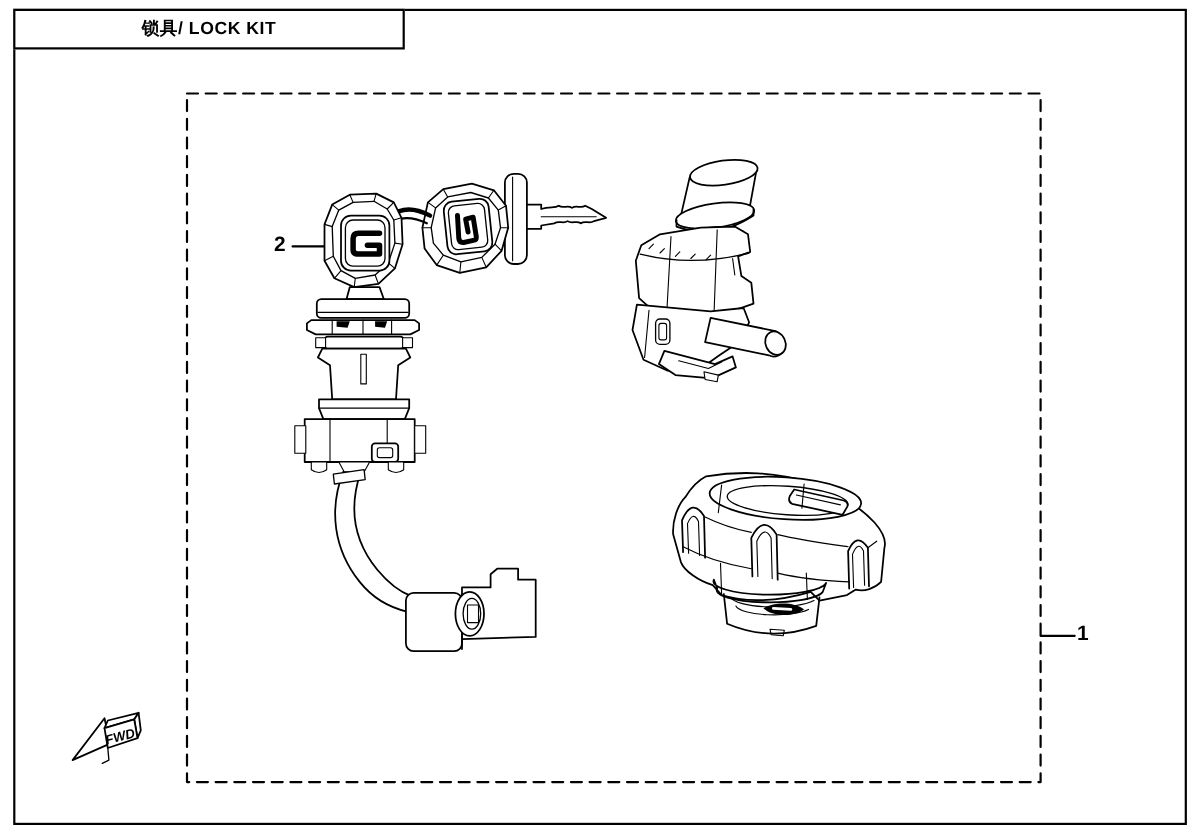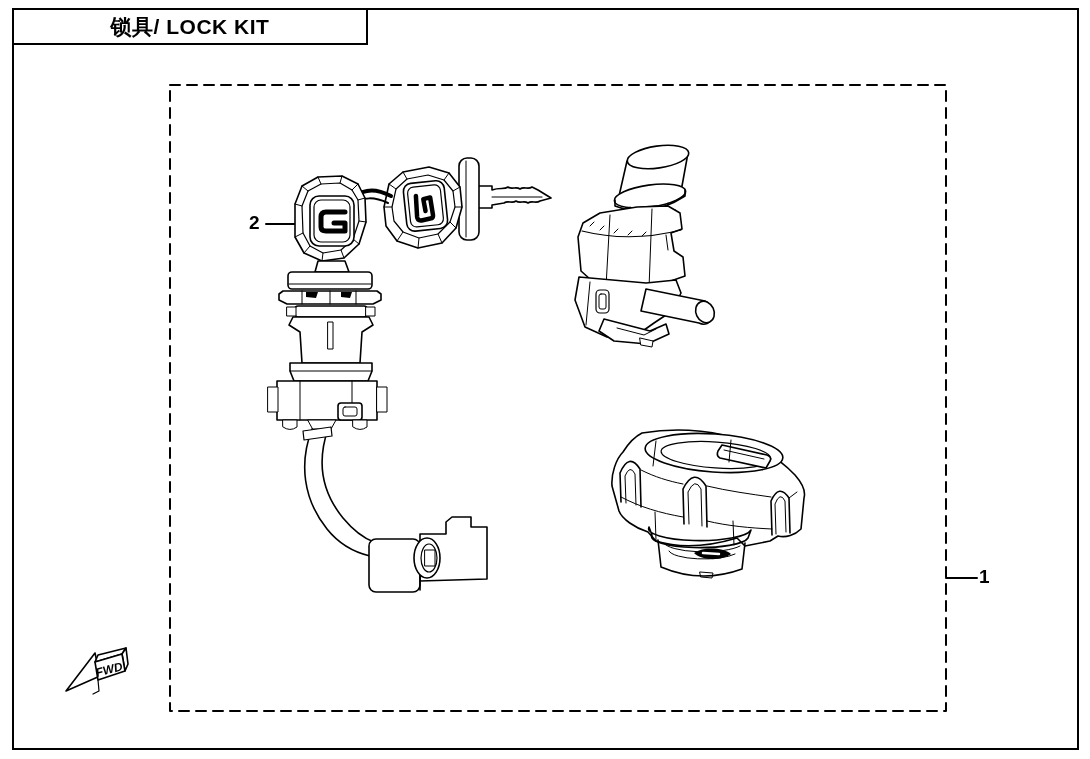--- a/index.html
+++ b/index.html
@@ -13,21 +13,21 @@
   .outer-border{
     position:absolute;left:12px;top:8px;width:1067px;height:742px;
     border:2px solid #000;box-sizing:border-box;
   }
   .title-box{
     position:absolute;left:12px;top:8px;width:356px;height:37px;
     border:2px solid #000;box-sizing:border-box;background:#fff;
     display:flex;align-items:center;justify-content:center;
   }
   .title-text{
-    font-size:21px;font-weight:bold;color:#000;letter-spacing:0.5px;
+    font-size:16px;font-weight:bold;color:#000;letter-spacing:0.5px;
     white-space:nowrap;
   }
   .callout-number{
     position:absolute;font-size:19px;font-weight:bold;color:#000;line-height:1;
   }
   .diagram-svg{position:absolute;left:0;top:0;}
 </style>
 </head>
 <body>
 

